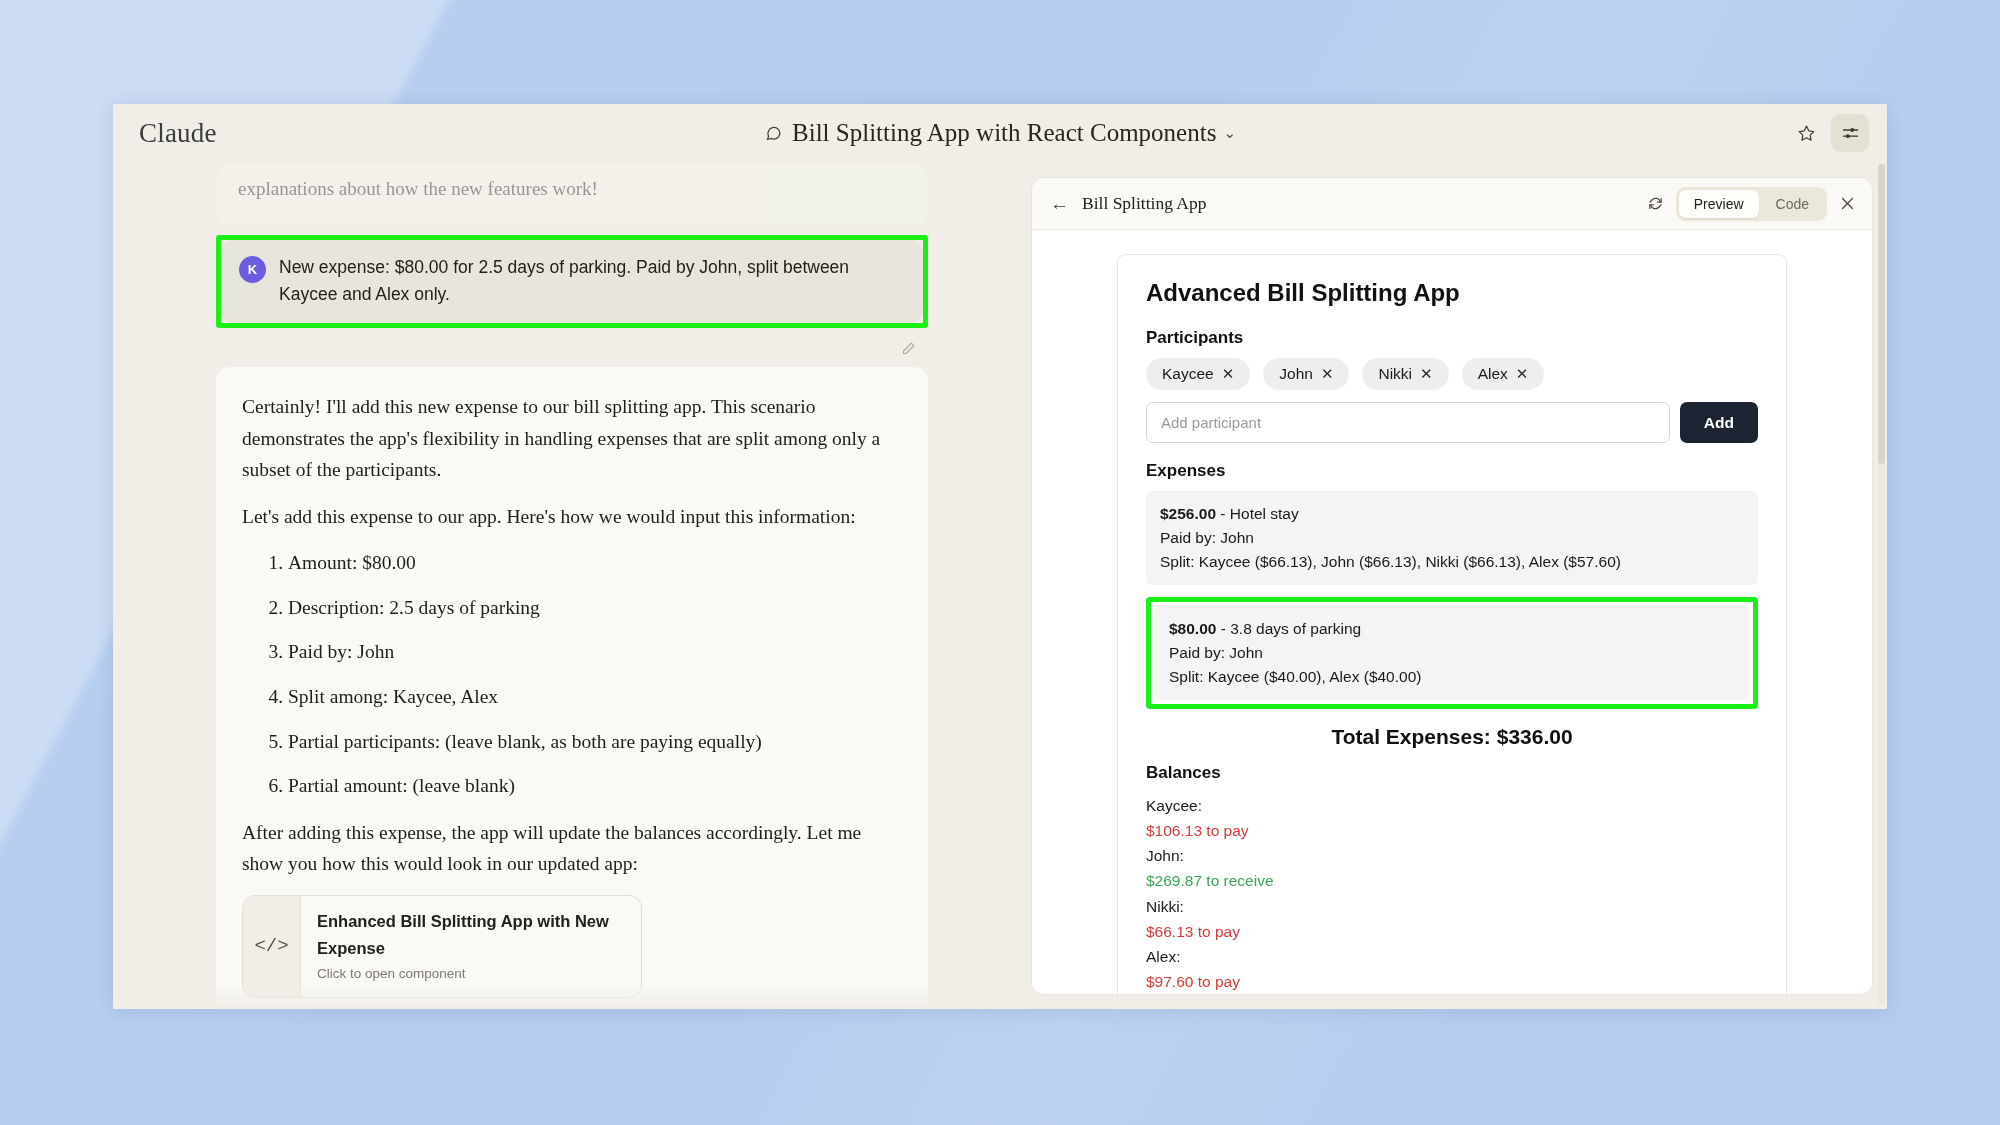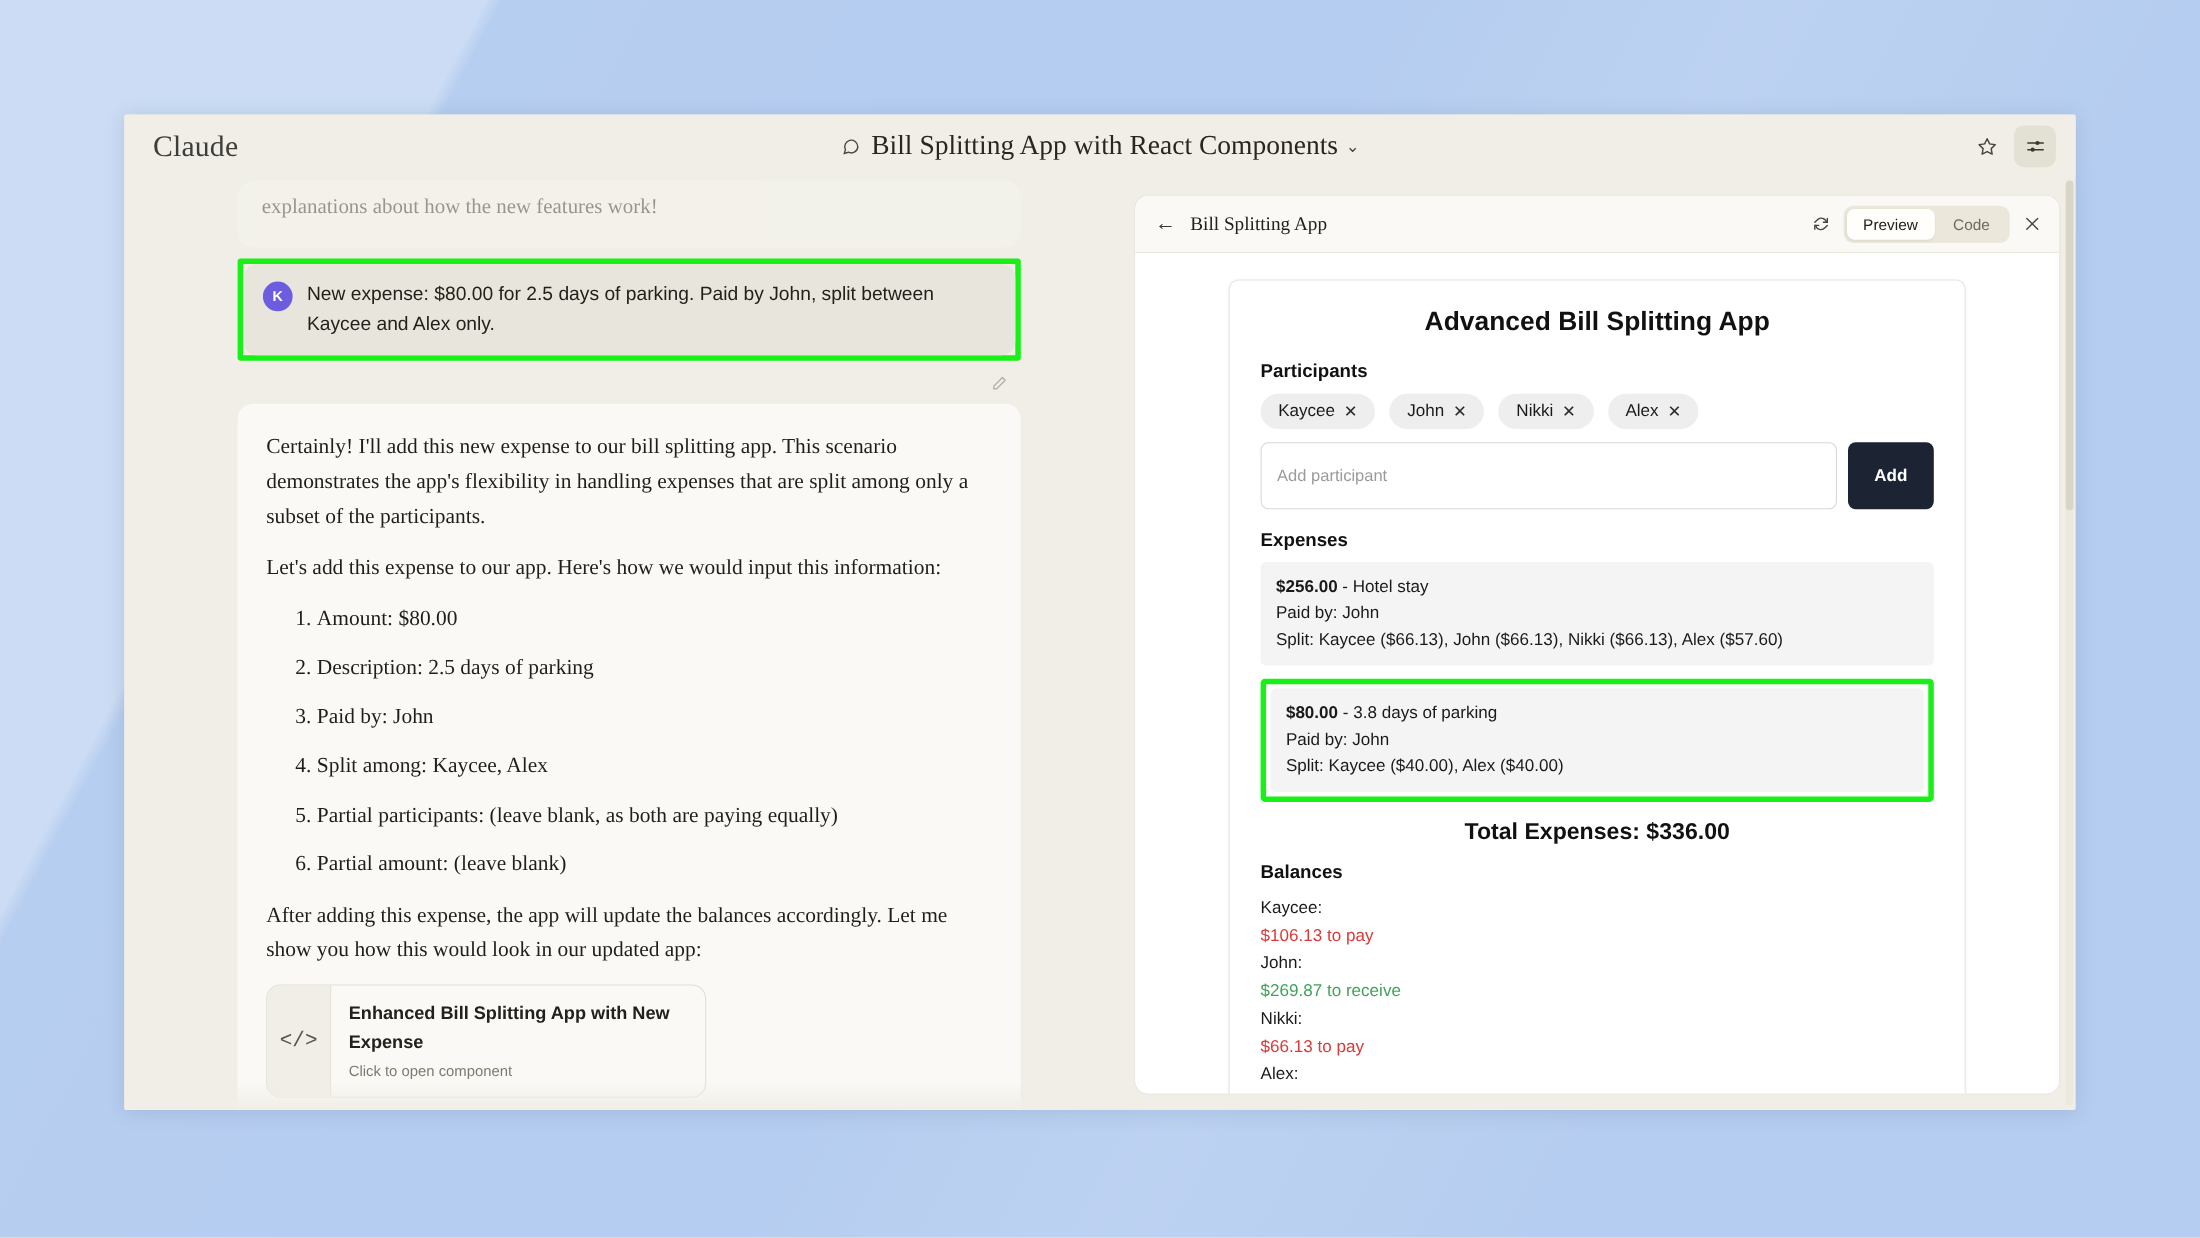--- a/index.html
+++ b/index.html
@@ -266,21 +266,21 @@
   .app-card {
     width: 670px;
     margin: 0 auto;
     border: 1px solid #e6e6e6;
     border-radius: 9px;
     padding: 24px 28px 26px;
     background: #fff;
     box-shadow: 0 1px 3px rgba(0,0,0,.05);
   }
   .app-title {
-    text-align: center;
+    text-align: left;
     font-size: 24px;
     font-weight: bold;
     color: #111;
     margin-bottom: 21px;
   }
   .sec-head {
     font-size: 17px;
     font-weight: bold;
     color: #111;
     margin-bottom: 10px;
@@ -294,21 +294,21 @@
     color: #1a1a1a;
     display: flex; align-items: center; gap: 8px;
     cursor: default;
   }
   .chip-x { color: #2b2b2b; font-size: 15px; cursor: pointer; }
   .add-row { display: flex; gap: 10px; margin-bottom: 18px; }
   .add-input {
     flex: 1;
     border: 1px solid #d8d8d8;
     border-radius: 7px;
-    padding: 21px 14px;
+    padding: 11px 14px;
     font-size: 15px;
     color: #111;
     font-family: "Liberation Sans", sans-serif;
     outline: none;
     background: #fff;
   }
   .add-input::placeholder { color: #9b9b9b; }
   .add-btn {
     background: #1c2333;
     color: #fff;

